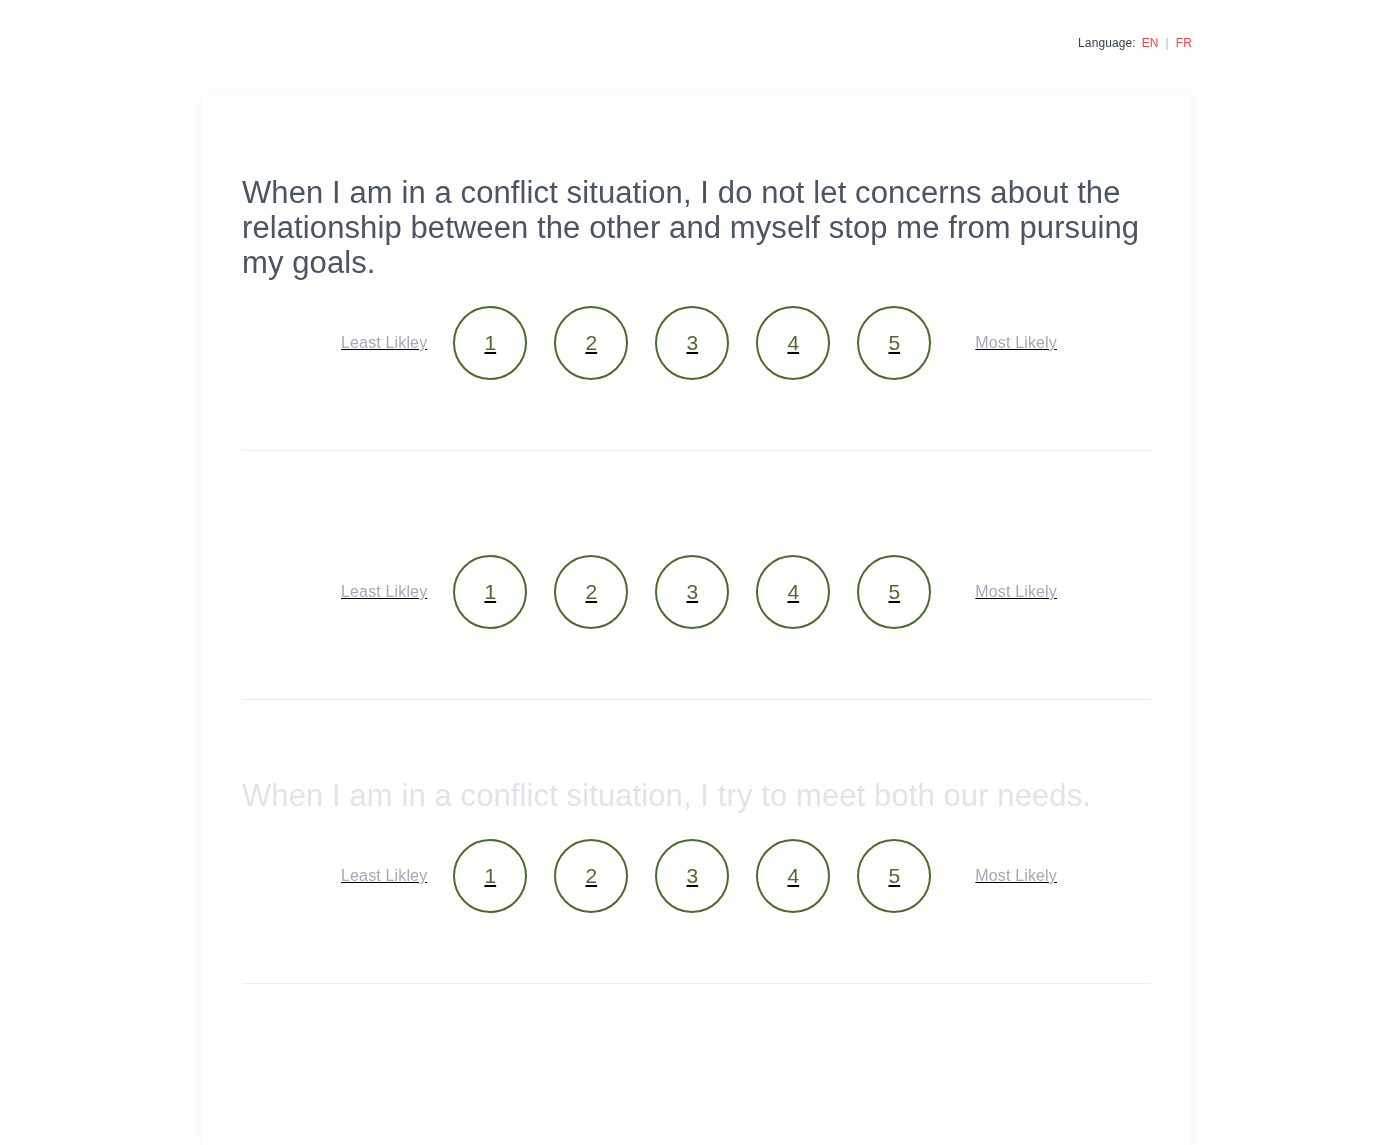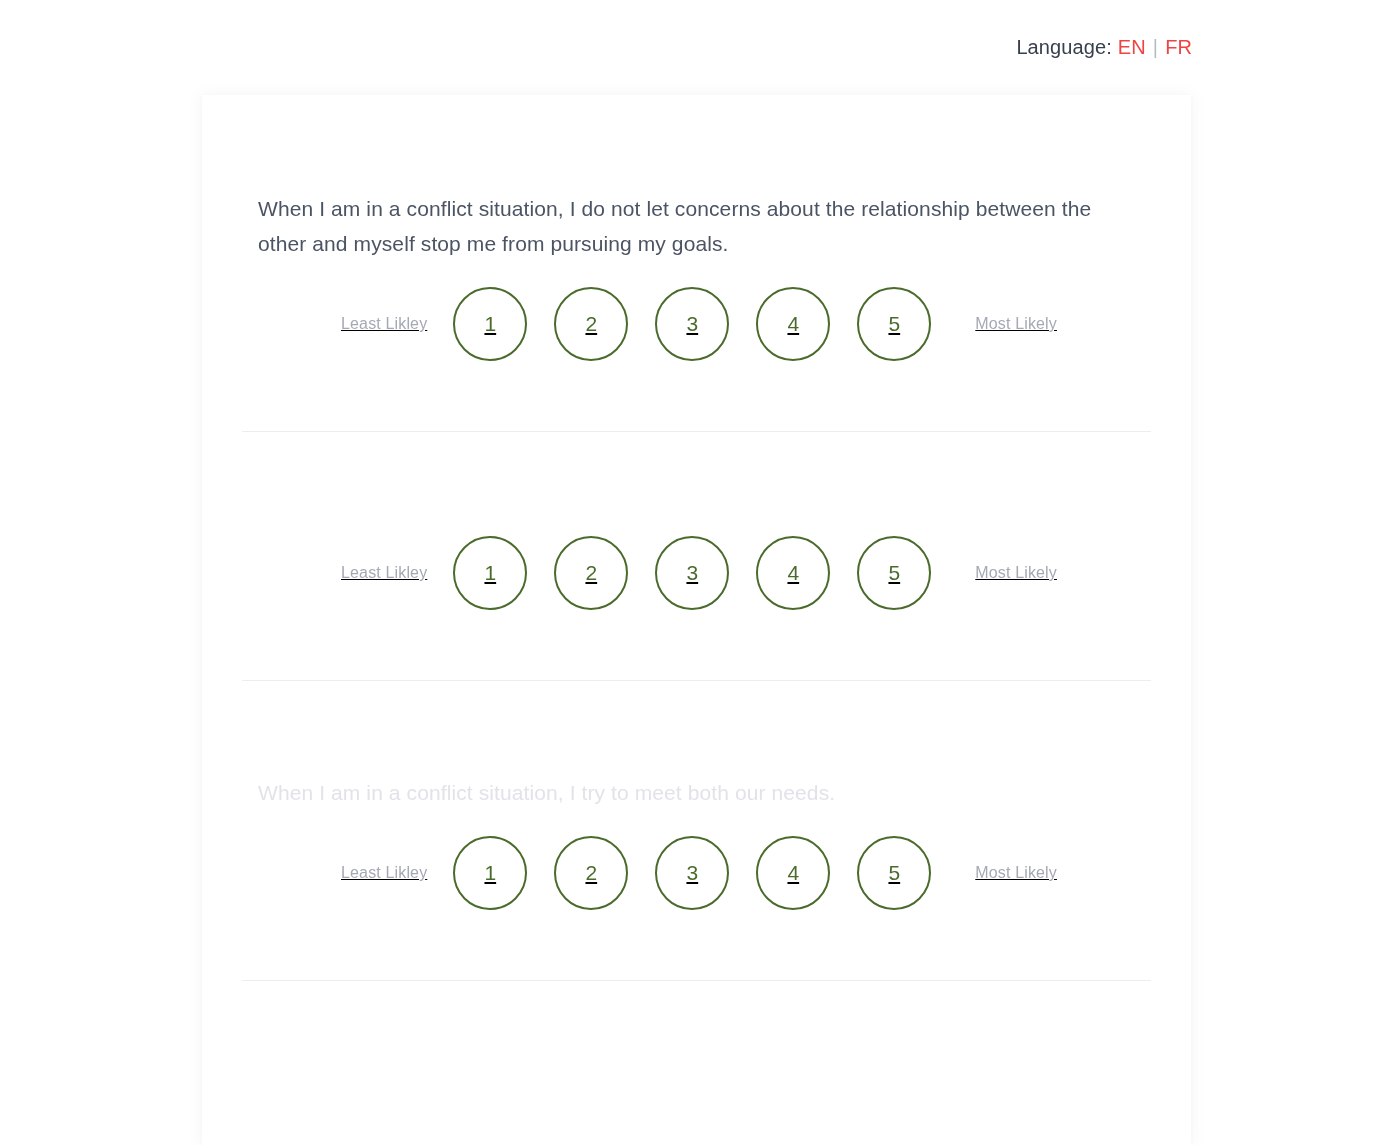--- a/index.html
+++ b/index.html
@@ -25,21 +25,21 @@
     box-sizing: border-box;
     padding-right: 208px;
     display: flex;
     align-items: flex-start;
     justify-content: flex-end;
   }
   .lang-inner {
     margin-top: 36px;
     display: flex;
     align-items: baseline;
-    font-size: 20px;
+    font-size: 12px;
     letter-spacing: 0.1px;
     white-space: nowrap;
   }
   .lang-label {
     color: #37404e;
     margin-right: 6px;
   }
   .lang-link {
     color: #ef4444;
     text-decoration: none;
@@ -64,25 +64,25 @@
     box-sizing: border-box;
     overflow: hidden;
   }
 
   .question-block {
     position: relative;
     padding: 0 40px 0 40px;
   }
 
   .question-text {
-    font-size: 21px;
+    font-size: 31px;
     line-height: 35px;
     color: #4b5464;
     letter-spacing: 0.1px;
-    margin: 16px;
+    margin: 0;
     padding: 0;
     max-width: 905px;
     font-weight: 400;
   }
   .question-text.dim {
     color: #e2e3e9;
   }
 
   .scale-row {
     display: flex;

